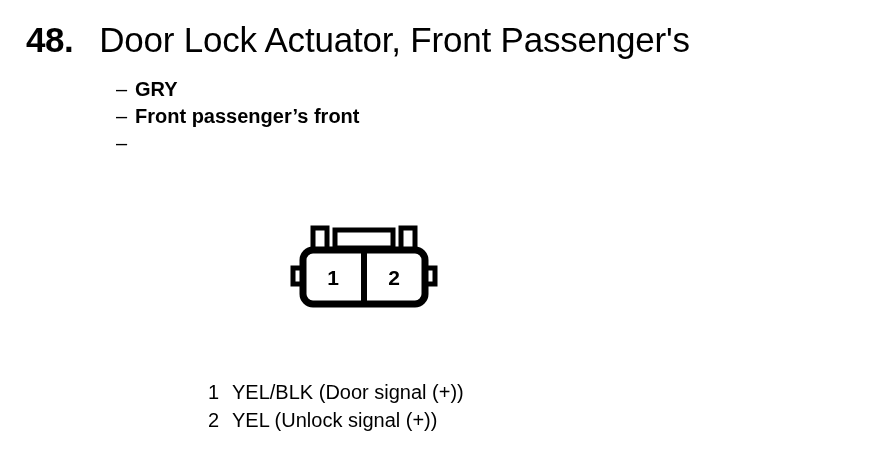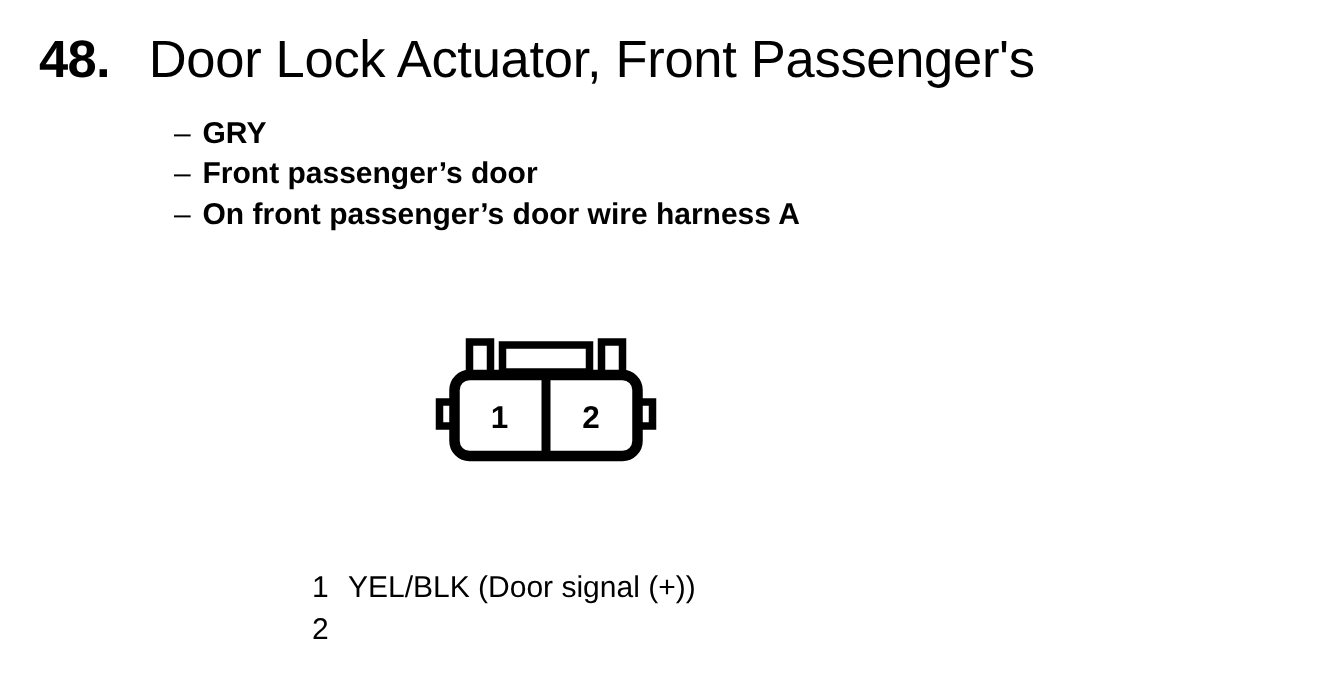--- a/index.html
+++ b/index.html
@@ -124,26 +124,25 @@
 
   <div class="spec-list">
 
     <div class="spec-line">
       <span class="spec-dash">–</span>
       <span class="spec-label">GRY</span>
     </div>
 
     <div class="spec-line">
       <span class="spec-dash">–</span>
-      <span class="spec-label">Front passenger’s door</span>
+      <span class="spec-label">Front passenger’s front</span>
     </div>
 
     <div class="spec-line">
       <span class="spec-dash">–</span>
-      <span class="spec-label">On front passenger’s door wire harness A</span>
     </div>
 
   </div>
 
   <div class="connector-wrap">
     <svg class="connector-svg" width="150" height="86" viewBox="0 0 150 86">
 
       <rect x="24" y="4" width="14" height="27" fill="#ffffff" stroke="#000000" stroke-width="5"></rect>
 
       <rect x="112" y="4" width="14" height="27" fill="#ffffff" stroke="#000000" stroke-width="5"></rect>
@@ -165,17 +164,18 @@
 
   <div class="legend">
 
     <div class="legend-row">
       <span class="legend-num">1</span>
       <span class="legend-desc">YEL/BLK (Door signal (+))</span>
     </div>
 
     <div class="legend-row">
       <span class="legend-num">2</span>
+      <span class="legend-desc">YEL (Unlock signal (+))</span>
     </div>
 
   </div>
 
 </div>
 
 </body></html>

